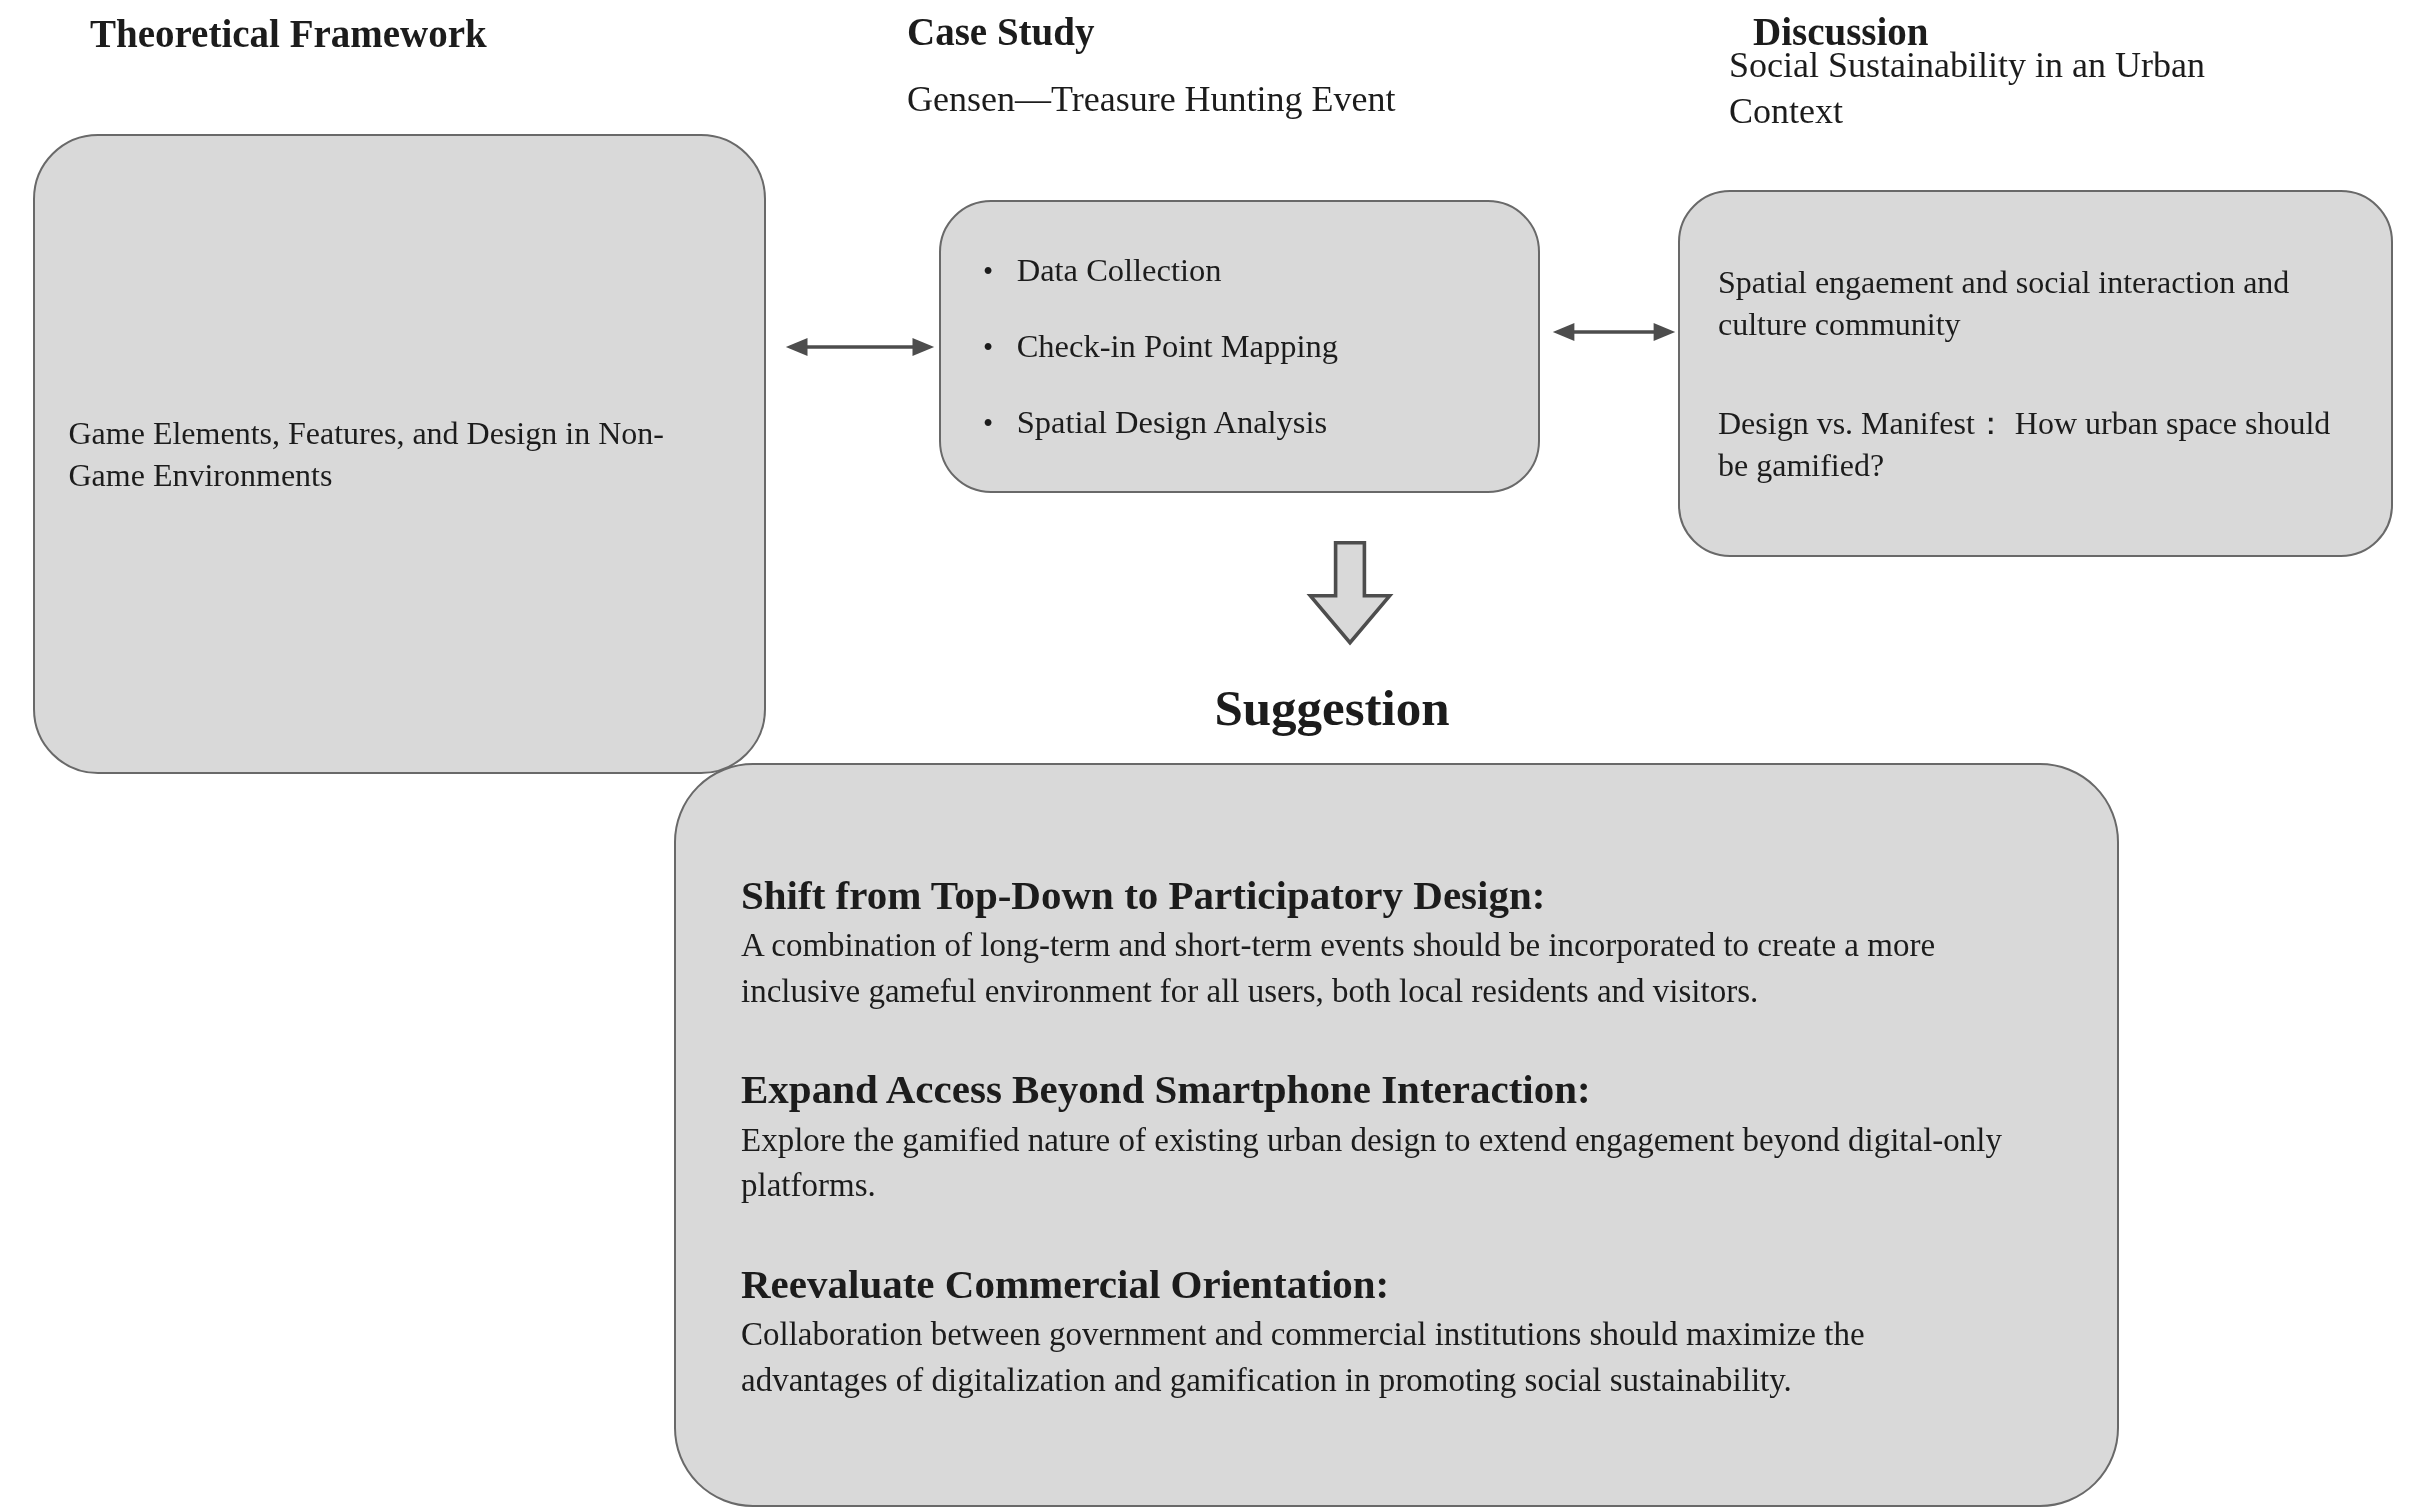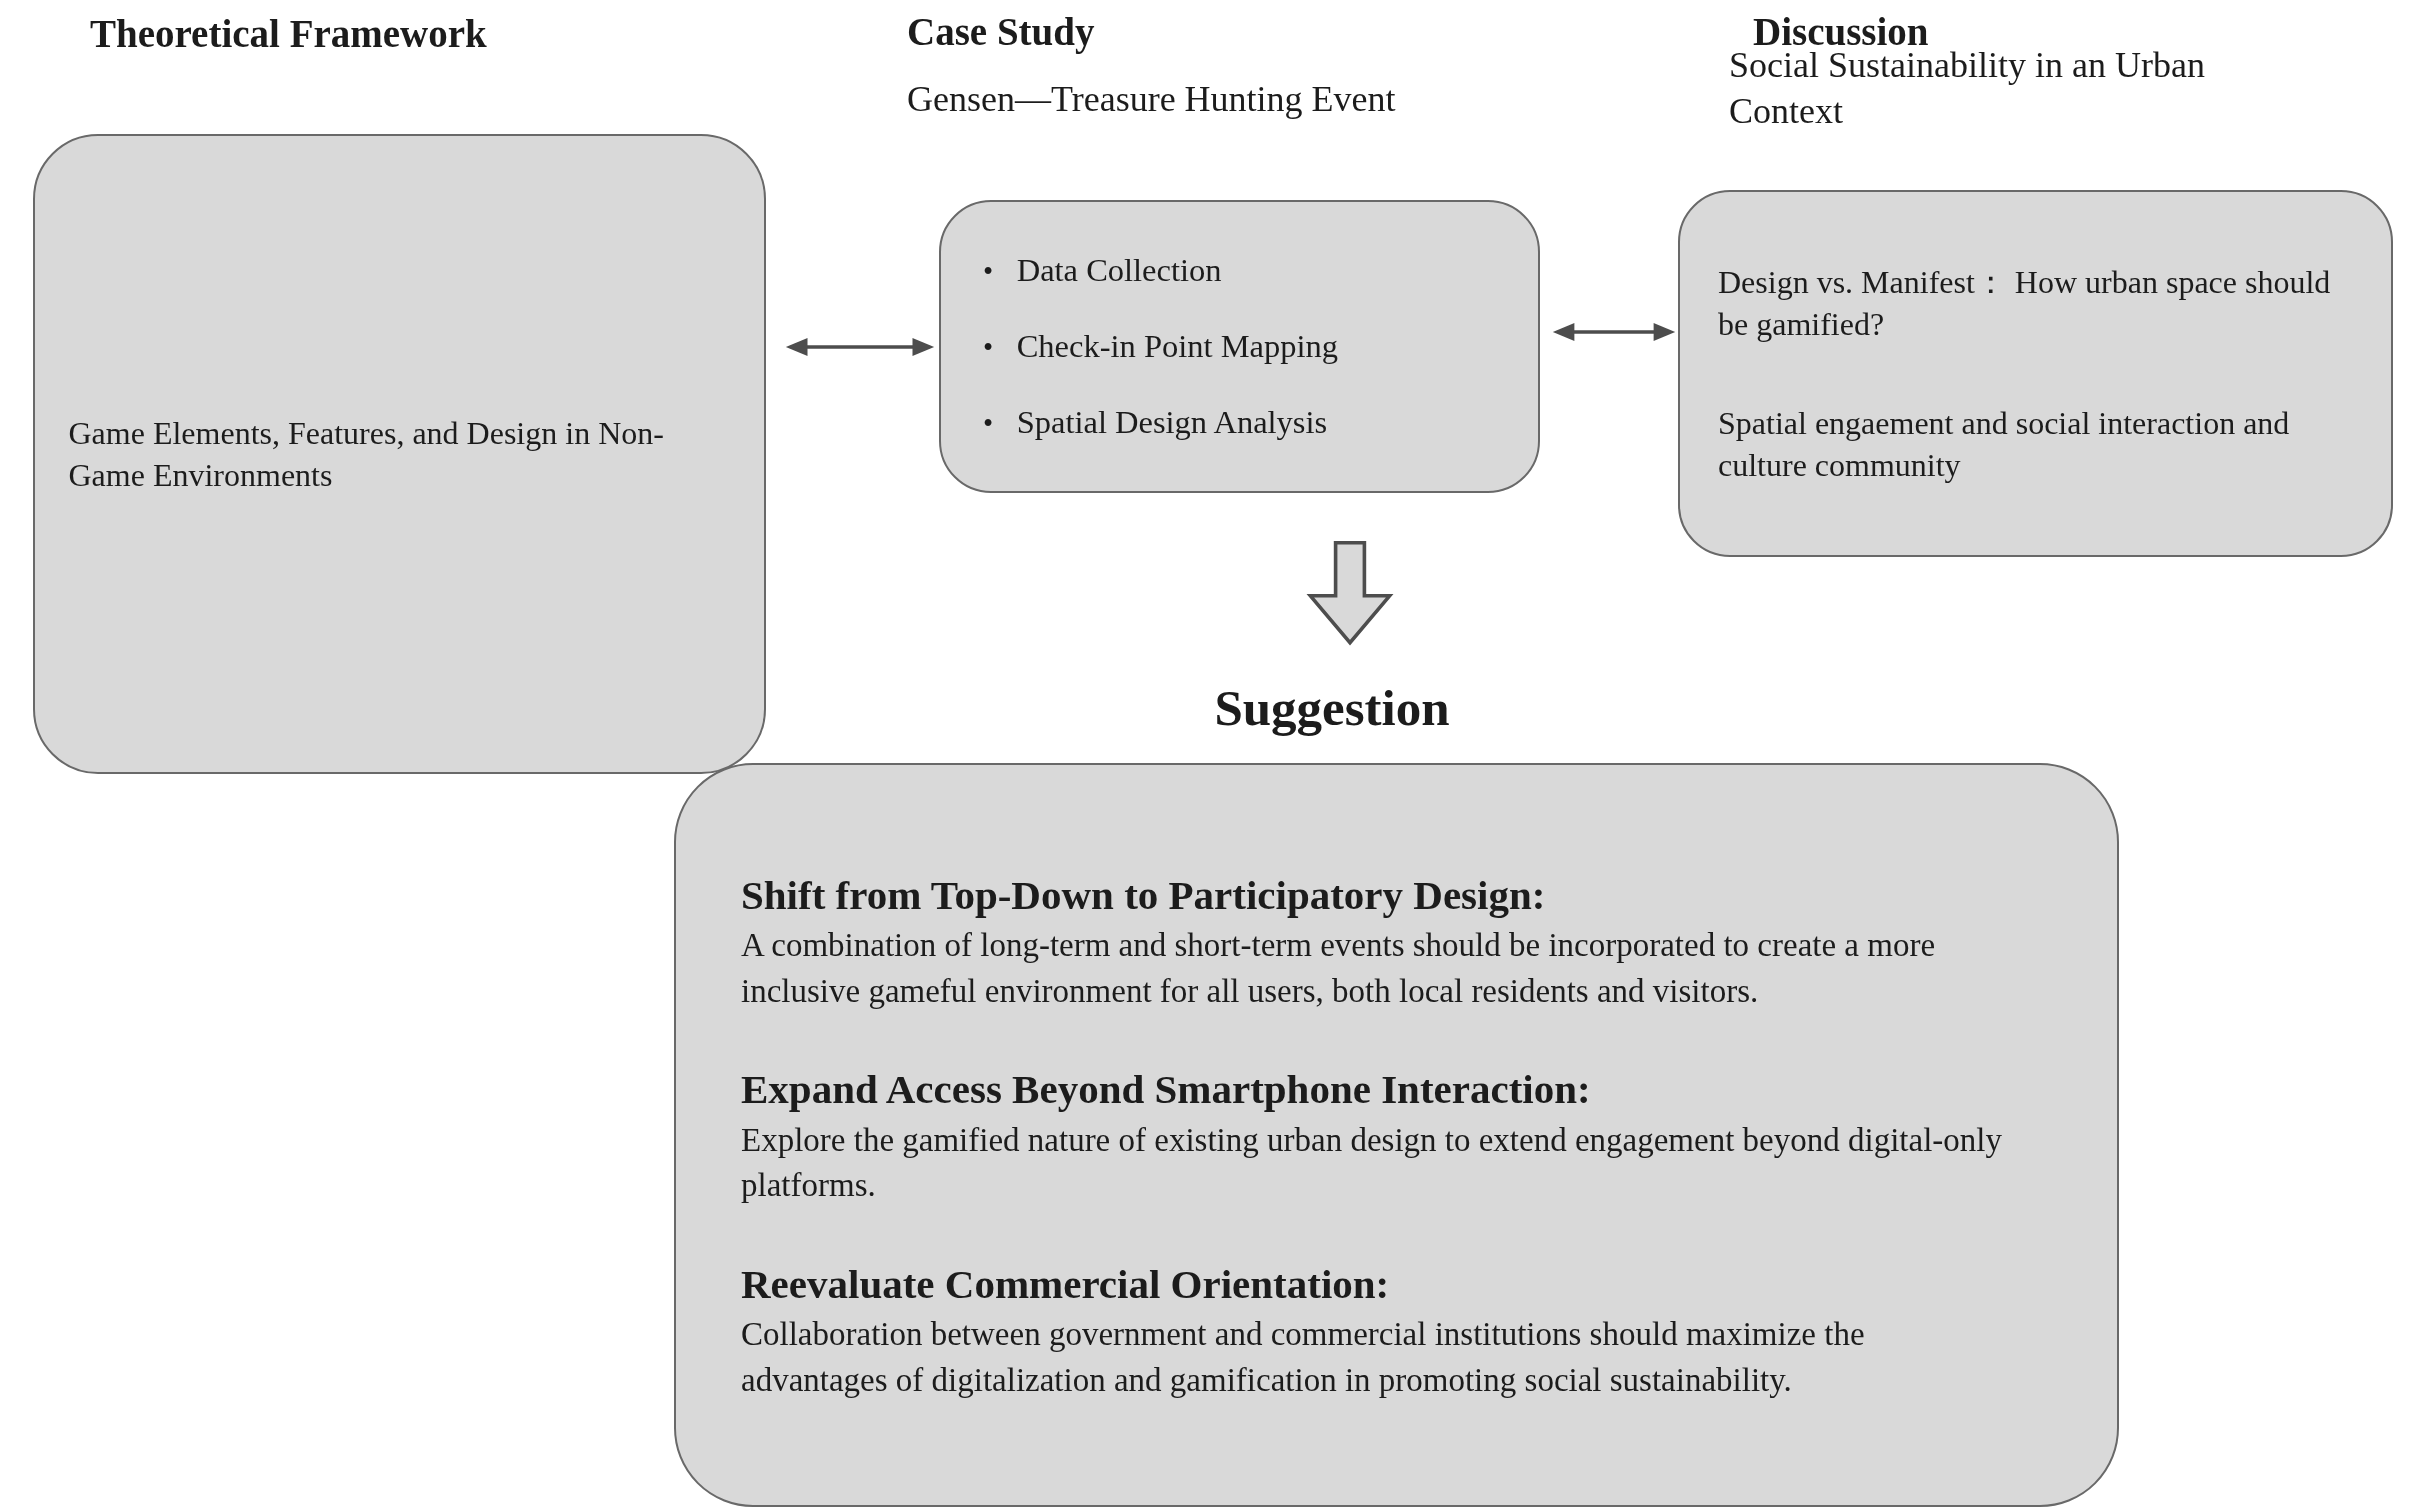--- a/index.html
+++ b/index.html
@@ -116,22 +116,22 @@
     <div class="bullet-row">
       <span class="bullet-glyph">•</span>
       <span>Spatial Design Analysis</span>
     </div>
   </div>
 
   <div id="discussion-title" class="col-title">Discussion</div>
   <div id="discussion-subtitle" class="col-subtitle">Social Sustainability in an Urban Context</div>
 
   <div id="discussion-box" class="box">
+    <p>Spatial engaement and social interaction and culture community</p>
     <p>Design vs. Manifest： How urban space should be gamified?</p>
-    <p>Spatial engaement and social interaction and culture community</p>
   </div>
 
   <svg id="arrow-left" class="arrow-svg" width="152" height="40" viewBox="0 0 168 44">
     <line x1="16" y1="22" x2="152" y2="22" stroke="#4d4d4d" stroke-width="4"></line>
     <polygon points="2,22 26,12 26,32" fill="#4d4d4d"></polygon>
     <polygon points="166,22 142,12 142,32" fill="#4d4d4d"></polygon>
   </svg>
 
   <svg id="arrow-right" class="arrow-svg" width="126" height="40" viewBox="0 0 140 44">
     <line x1="16" y1="22" x2="124" y2="22" stroke="#4d4d4d" stroke-width="4"></line>

